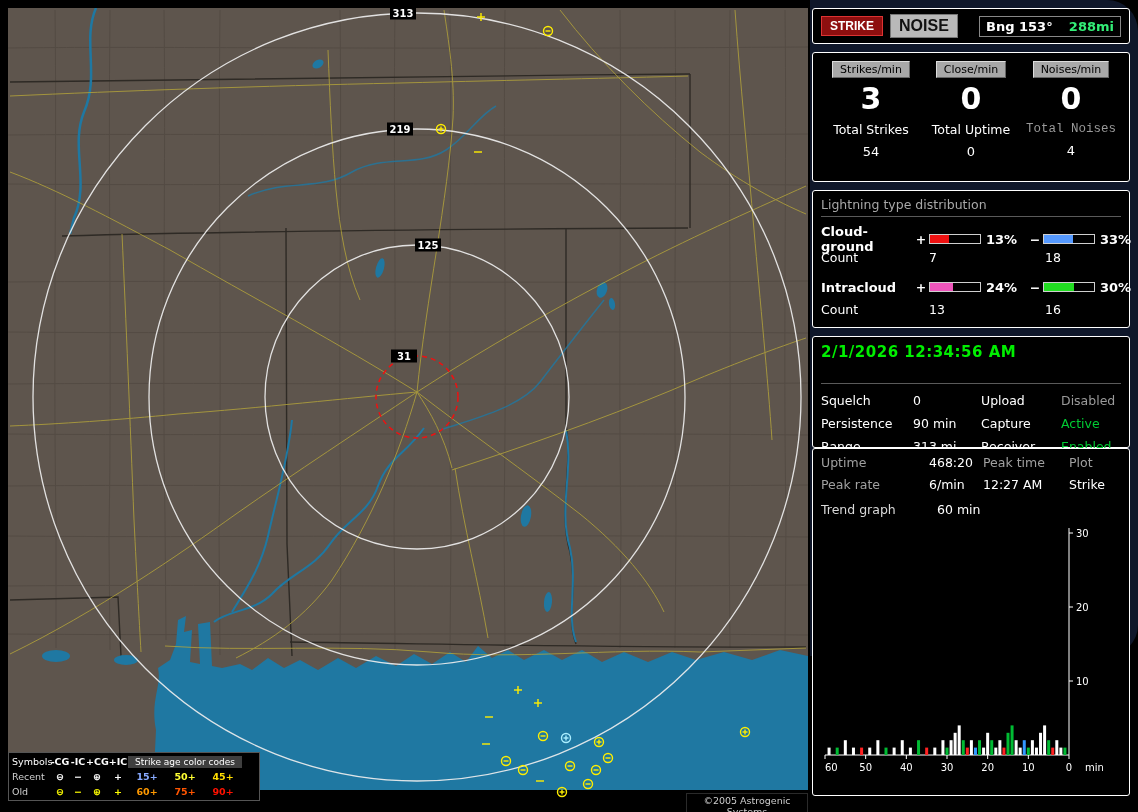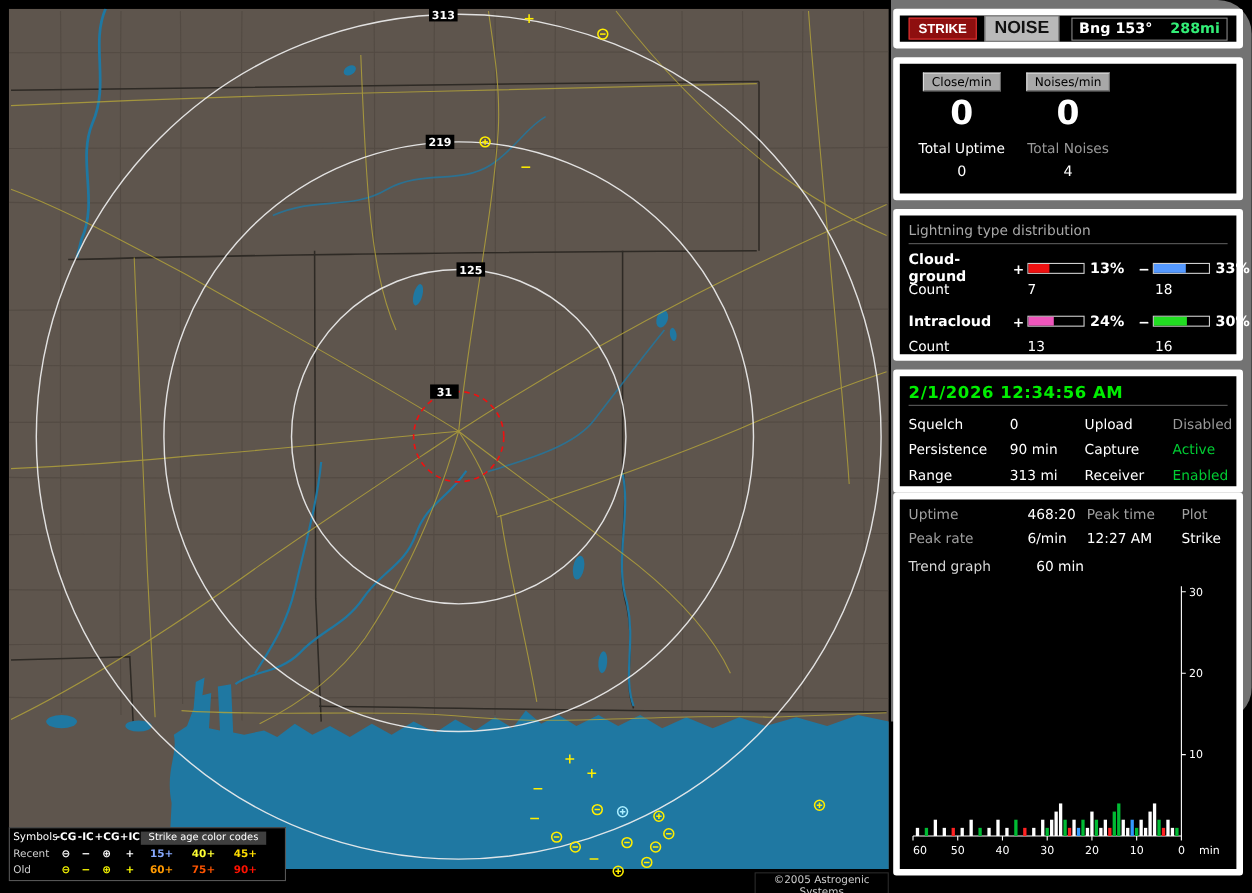--- a/index.html
+++ b/index.html
@@ -1,19 +1,19 @@
 <!DOCTYPE html>
 <html><head>
 <meta charset="utf-8">
 <style>
   *{box-sizing:border-box;margin:0;padding:0;}
   html,body{background:#000;}
   body{width:1138px;height:812px;position:relative;overflow:hidden;
        font-family:"DejaVu Sans","Liberation Sans",sans-serif;color:#fff;}
-  #screen{position:absolute;left:0;top:0;width:1138px;height:656px;background:#737373;border-radius:31px;}
+  #screen{position:absolute;left:0;top:0;width:1138px;height:656px;background:#0f172a;border-radius:31px;}
 
   
   #map-area{position:absolute;left:0;top:0;width:810px;height:812px;}
   #map-svg{display:block;}
   .ring{fill:none;stroke:#eeeeee;stroke-width:1.3;opacity:.92;}
   .close-ring{fill:none;stroke:#ee1111;stroke-width:1.5;stroke-dasharray:5 4;}
   .ring-label{fill:#ffffff;font-size:10px;font-weight:bold;}
   .county{stroke:#49413a;stroke-width:1;fill:none;opacity:.5;}
   .state{stroke:#2e2a25;stroke-width:1.4;fill:none;}
   .water{fill:#1f78a2;}
@@ -27,55 +27,55 @@
   .lg-head span{color:#fff;}
   .lg-age-head{grid-column:span 3;background:#3f3f3f;text-align:center;font-size:9px;
                padding:0 1px;line-height:12px;}
   .lg-sym,.lg-age{text-align:center;font-weight:bold;}
   .lg-label{color:#cfcfcf;}
 
   #copyright{position:absolute;left:686px;top:793px;width:122px;font-size:9.5px;color:#ccc;
              text-align:center;border:1px solid #2a2a2a;background:#000;padding:1px 0;}
 
   
-  .pbox{position:absolute;left:812px;width:318px;background:#000;border:6px solid #ffffff;
+  .pbox{position:absolute;left:812px;width:318px;background:#000;border:1px solid #ffffff;
         border-radius:3px;padding:6px 8px;font-size:12.5px;}
   #p-top{top:8px;height:36px;display:flex;align-items:center;gap:7px;}
   .btn-strike{background:#8e0f0f;border:1px solid #dd3333;color:#fff;font-weight:bold;
               font-size:12px;padding:2px 8px;cursor:default;}
   .btn-noise{background:#b9b9b9;border:1px solid #777;color:#111;font-weight:bold;
              font-size:16px;padding:2px 8px;cursor:default;}
   .bng-box{margin-left:auto;border:1px solid #888;background:#000;width:142px;
            display:flex;justify-content:space-between;align-items:center;
            font-weight:bold;font-size:13px;padding:2px 6px;}
 
   #p-rates{top:52px;height:130px;display:grid;grid-template-columns:1fr 1fr 1fr;}
   .rate-col{display:flex;flex-direction:column;align-items:center;}
   .chip{background:#a8a8a8;color:#000;font-size:11px;padding:1px 7px;border:1px solid #666;
         border-top-color:#ddd;border-left-color:#ddd;margin-top:2px;cursor:default;}
   .big-num{font-size:30px;font-weight:bold;line-height:1.05;margin:5px 0 7px;}
   .total-label{font-size:12.5px;}
-  .total-label.dim{color:#999;}
+  .total-label.dim{color:#999;font-family:Liberation Mono, monospace;}
   .total-value{font-size:13px;margin-top:7px;}
 
   #p-dist{top:190px;height:138px;}
   .dist-title{color:#a8a8a8;font-size:12.5px;padding-bottom:4px;border-bottom:1px solid #5a5a5a;
               margin-bottom:7px;}
   .dist-row{display:grid;grid-template-columns:92px 12px 52px 44px 12px 52px 38px;
             align-items:center;column-gap:2px;height:22px;}
   .dist-label{font-weight:bold;font-size:13px;}
   .sign{text-align:center;font-weight:bold;}
   .bar{height:10px;border:1px solid #cfcfcf;background:#000;position:relative;}
   .bar-fill{position:absolute;left:0;top:0;bottom:0;}
   .pct{font-weight:bold;font-size:13px;padding-left:3px;}
   .count-row{display:grid;grid-template-columns:108px 116px 1fr;height:22px;align-items:center;}
 
   #p-status{top:336px;height:112px;}
   .clock{font-size:15px;font-weight:bold;border-bottom:1px solid #5a5a5a;
-         padding-bottom:2px;margin-bottom:9px;letter-spacing:.5px;}
+         padding-bottom:22px;margin-bottom:9px;letter-spacing:.5px;}
   .status-grid{display:grid;grid-template-columns:92px 68px 80px 1fr;row-gap:8px;font-size:12.5px;}
 
   #p-stats{top:448px;height:348px;}
   .stats-grid{display:grid;grid-template-columns:108px 54px 86px 1fr;row-gap:7px;font-size:12.5px;}
   .glabel{color:#a0a0a0;}
   .trend-row{display:grid;grid-template-columns:116px 1fr;margin-top:10px;font-size:12.5px;}
   .trend-row .tl{color:#d8d8d8;}
   #trend-svg{margin-top:6px;}
   .axis{stroke:#fff;stroke-width:1;}
   .chart-text{fill:#fff;font-size:10px;}
@@ -283,21 +283,21 @@
         <span class="lg-sym">+IC</span>
         <span class="lg-age-head">Strike age color codes</span>
       </div>
       <div class="lg-row">
         <span class="lg-label">Recent</span>
         <span class="lg-sym" style="color: rgb(255, 255, 255);">⊖</span>
         <span class="lg-sym" style="color: rgb(255, 255, 255);">−</span>
         <span class="lg-sym" style="color: rgb(255, 255, 255);">⊕</span>
         <span class="lg-sym" style="color: rgb(255, 255, 255);">+</span>
         <span class="lg-age" style="color: rgb(136, 170, 255);">15+</span>
-        <span class="lg-age" style="color: rgb(255, 255, 51);">40+</span>
+        <span class="lg-age" style="color: rgb(255, 255, 51);">50+</span>
         <span class="lg-age" style="color: rgb(255, 221, 0);">45+</span>
       </div>
       <div class="lg-row">
         <span class="lg-label">Old</span>
         <span class="lg-sym" style="color: rgb(255, 255, 0);">⊖</span>
         <span class="lg-sym" style="color: rgb(255, 255, 0);">−</span>
         <span class="lg-sym" style="color: rgb(255, 255, 0);">⊕</span>
         <span class="lg-sym" style="color: rgb(255, 255, 0);">+</span>
         <span class="lg-age" style="color: rgb(255, 153, 0);">60+</span>
         <span class="lg-age" style="color: rgb(255, 85, 0);">75+</span>
@@ -311,20 +311,26 @@
   <div class="pbox" id="p-top">
     <button class="btn-strike">STRIKE</button>
     <button class="btn-noise">NOISE</button>
     <div class="bng-box">
       <span>Bng 153°</span>
       <span style="color: rgb(51, 238, 119);">288mi</span>
     </div>
   </div>
 
   <div class="pbox" id="p-rates">
+    <div class="rate-col">
+      <span class="chip">Strikes/min</span>
+      <span class="big-num">3</span>
+      <span class="total-label">Total Strikes</span>
+      <span class="total-value">54</span>
+    </div>
     <div class="rate-col">
       <span class="chip">Close/min</span>
       <span class="big-num">0</span>
       <span class="total-label">Total Uptime</span>
       <span class="total-value">0</span>
     </div>
     <div class="rate-col">
       <span class="chip">Noises/min</span>
       <span class="big-num">0</span>
       <span class="total-label dim">Total Noises</span>

